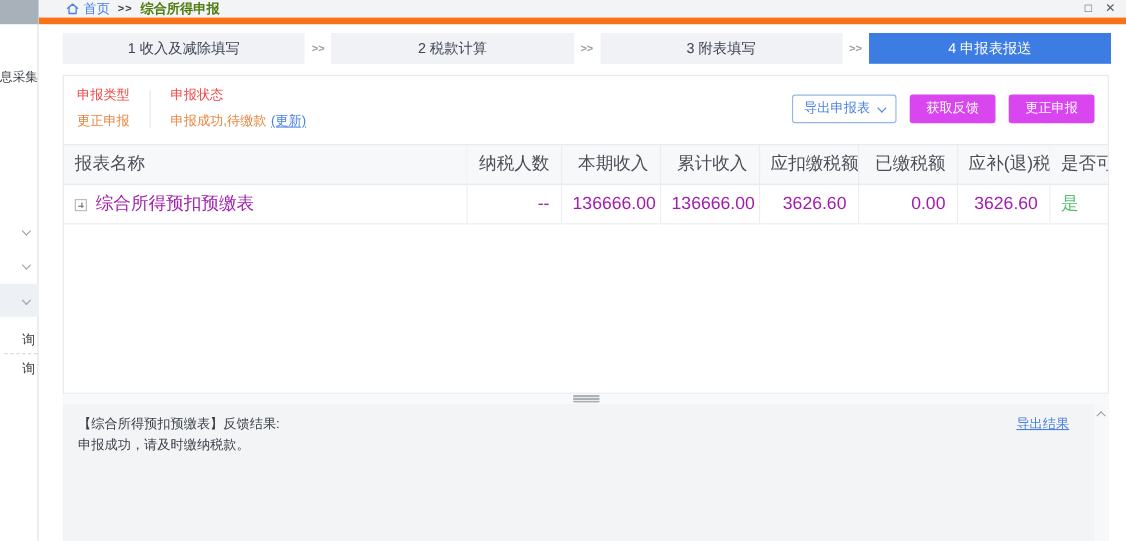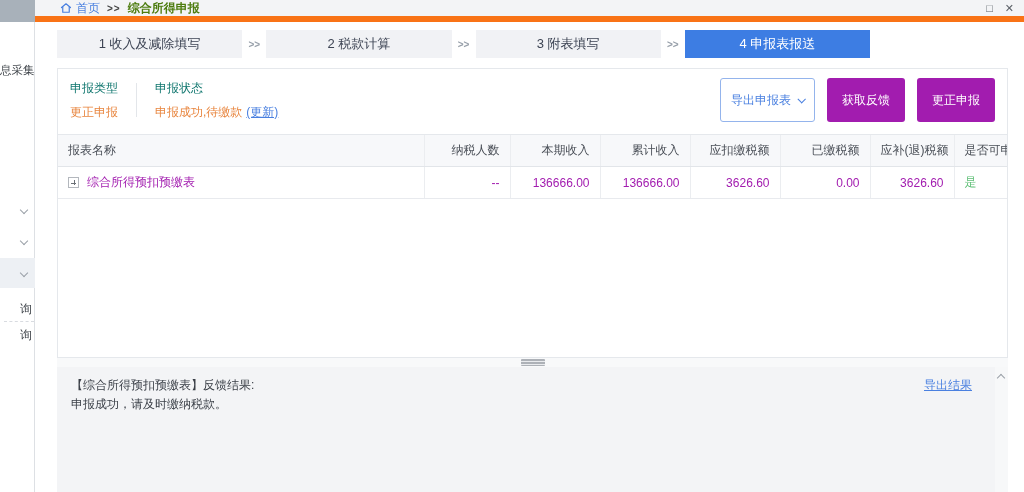--- a/index.html
+++ b/index.html
@@ -21,47 +21,47 @@
   
   .topbar { position:absolute; left:35px; right:0; top:0; height:22px; background:#f3f4f6; border-bottom:6px solid #f97316; display:flex; align-items:center; padding-left:25px; }
   .crumb-home { display:flex; align-items:center; color:#4a80e0; cursor:pointer; }
   .crumb-home svg { margin-right:4px; }
   .crumb-sep { color:#444; font-size:10px; font-weight:bold; margin:0 7px; letter-spacing:1px; }
   .crumb-cur { color:#4d7c0f; font-weight:bold; }
   .win-ctrls { margin-left:auto; margin-right:10px; display:flex; gap:12px; color:#5a5f66; font-size:11px; }
   .win-ctrls span { cursor:pointer; line-height:1; }
 
   
-  .steps { position:absolute; left:57px; top:30px; width:813px; height:28px; display:flex; align-items:center; }
+  .steps { position:absolute; left:57px; top:30px; width:953px; height:28px; display:flex; align-items:center; }
   .step { flex:1; height:28px; background:#f1f2f5; color:#3d4454; font-size:13px; display:flex; align-items:center; justify-content:center; cursor:pointer; }
   .step.active { background:#3d7de3; color:#fff; }
   .step-sep { width:24px; text-align:center; color:#98a0aa; font-size:10px; font-weight:bold; flex:none; }
 
   
   .card { position:absolute; left:57px; top:68px; width:951px; height:290px; background:#fff; border:1px solid #e5e8ec; }
   .card-title { display:flex; align-items:center; margin:11px 12px 0 12px; }
   .title-bar { width:3px; height:15px; background:#3d7de3; margin-right:8px; flex:none; }
   .title-text { font-size:14.5px; font-weight:bold; color:#2b2f36; white-space:pre; }
 
   .meta-row { display:flex; align-items:center; margin:9px 12px 0 12px; }
   .meta-col { display:flex; flex-direction:column; gap:7px; }
-  .meta-label { color:#0f766e; }
+  .meta-label { color:#ef4444; }
   .meta-value { color:#e8853e; }
   .meta-divider { width:1px; height:34px; background:#e3e6ea; margin:0 18px; }
   .status-line { display:flex; gap:4px; align-items:center; }
   .update-link { color:#4a80e0; text-decoration:underline; cursor:pointer; }
 
   .btns { margin-left:auto; display:flex; align-items:center; gap:12px; }
-  .btn { height:44px; border-radius:3px; font-size:12px; display:inline-flex; align-items:center; justify-content:center; cursor:pointer; }
+  .btn { height:26px; border-radius:3px; font-size:12px; display:inline-flex; align-items:center; justify-content:center; cursor:pointer; }
   .btn-outline { border:1px solid #94b4ec; color:#4a80e0; background:#fff; padding:0 10px; gap:7px; }
   .btn-outline .chev { border-color:#4a80e0; }
-  .btn-solid { background:#a21caf; color:#fff; padding:0 15px; }
-
-  
-  table { width:100%; border-collapse:collapse; margin-top:12px; font-size:12px; table-layout:fixed; }
+  .btn-solid { background:#d946ef; color:#fff; padding:0 15px; }
+
+  
+  table { width:100%; border-collapse:collapse; margin-top:12px; font-size:16px; table-layout:fixed; }
   th { background:#f7f8fa; color:#4a4f57; font-weight:normal; padding:7px 10px; border-top:1px solid #e5e8ec; border-bottom:1px solid #e2e5e9; white-space:nowrap; overflow:hidden; }
   td { padding:7px 10px; border-bottom:1px solid #e8eaee; color:#a21caf; white-space:nowrap; overflow:hidden; }
   th + th, td + td { border-left:1px solid #ebedf0; }
   .al { text-align:left; } .ar { text-align:right; }
   .green { color:#5cbe74; }
   .expand-box { display:inline-block; width:11px; height:11px; border:1px solid #b3b7bd; position:relative; vertical-align:-2px; margin-right:8px; cursor:pointer; background:#fff; }
   .expand-box::before { content:""; position:absolute; left:2px; right:2px; top:4.5px; height:1px; background:#6b7076; }
   .expand-box::after { content:""; position:absolute; top:2px; bottom:2px; left:4.5px; width:1px; background:#6b7076; }
 
   

